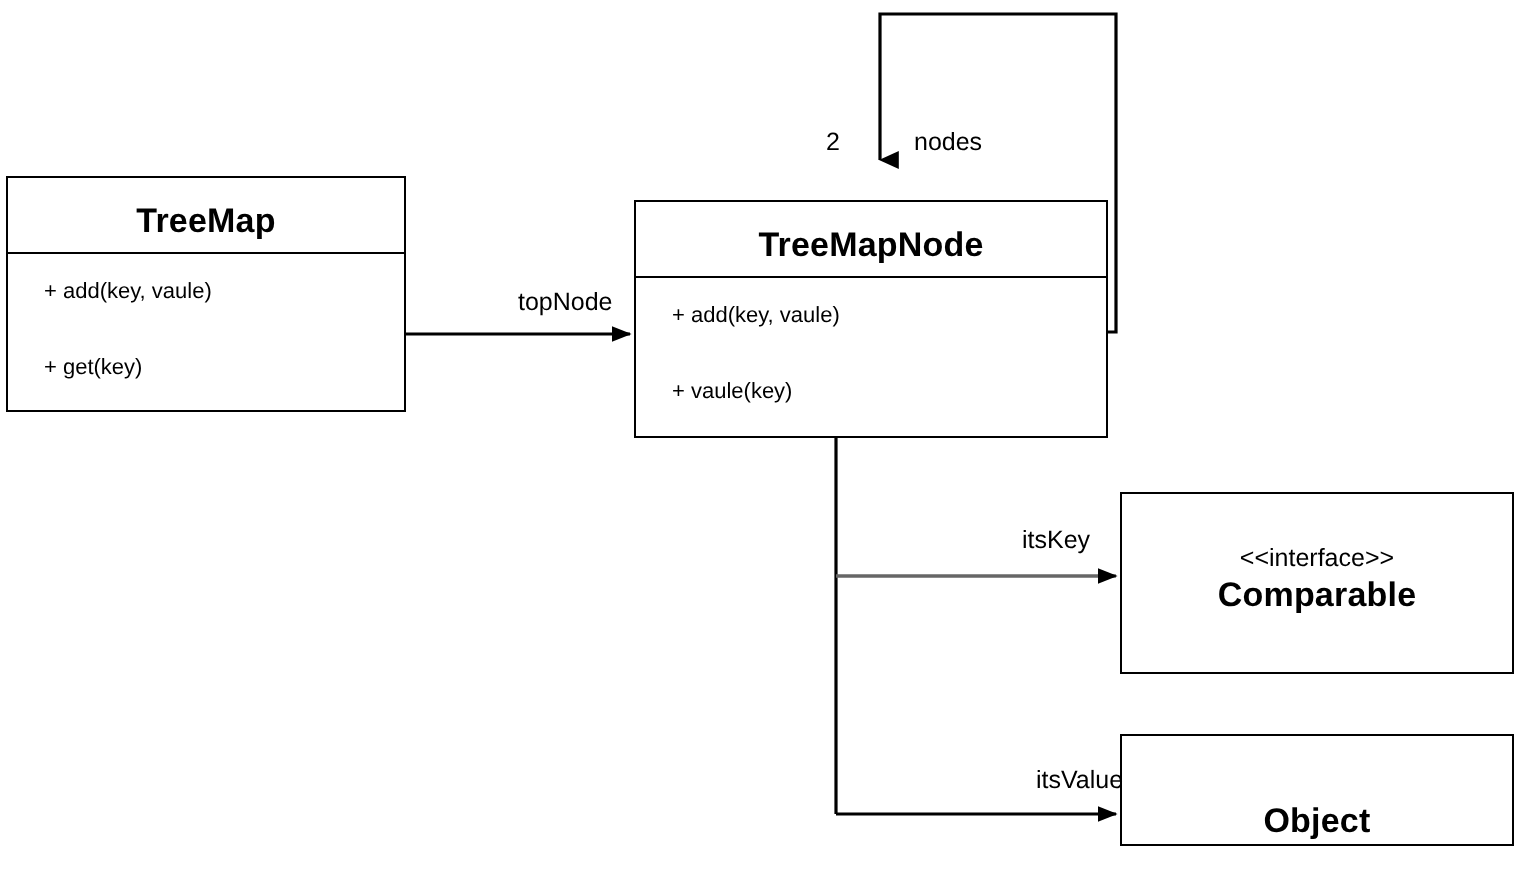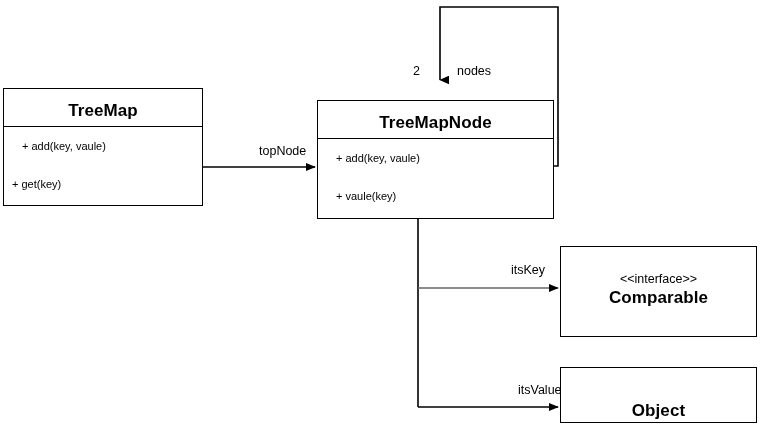--- a/index.html
+++ b/index.html
@@ -107,21 +107,21 @@
 
     <g>
       <line x1="418" y1="407" x2="558" y2="407" stroke="#000000" stroke-width="1.6" marker-end="url(#arrowBlack)"></line>
     </g>
   </svg>
 
   <div class="uml-box" style="left:3px; top:88px; width:200px; height:118px;">
     <div class="uml-title" style="top:12px;">TreeMap</div>
     <div class="uml-divider" style="top:37px;"></div>
     <div class="uml-member" style="left:18px; top:51px;">+ add(key, vaule)</div>
-    <div class="uml-member" style="left:8px; top:89px;">+ get(key)</div>
+    <div class="uml-member" style="left:18px; top:89px;">+ get(key)</div>
   </div>
 
   <div class="uml-box" style="left:317px; top:100px; width:237px; height:119px;">
     <div class="uml-title" style="top:12px;">TreeMapNode</div>
     <div class="uml-divider" style="top:37px;"></div>
     <div class="uml-member" style="left:18px; top:51px;">+ add(key, vaule)</div>
     <div class="uml-member" style="left:18px; top:89px;">+ vaule(key)</div>
   </div>
 
   <div class="uml-box" style="left:560px; top:246px; width:197px; height:91px;">

